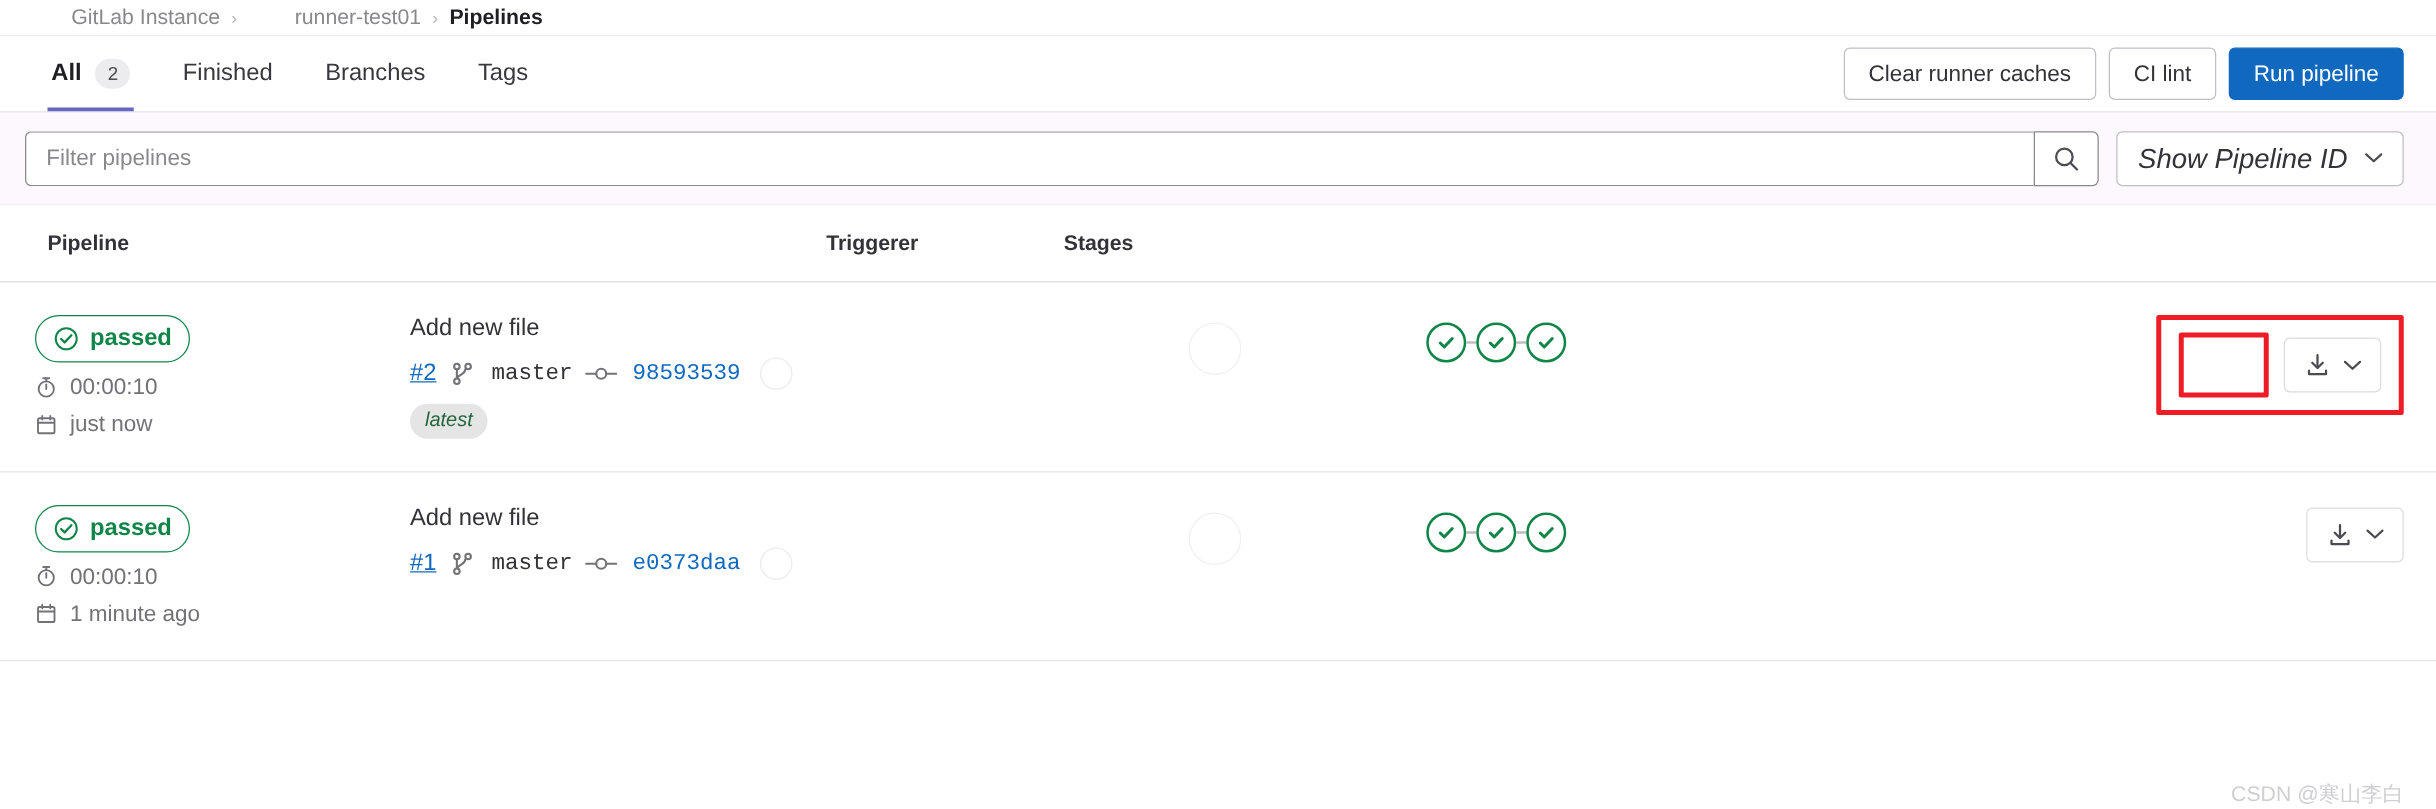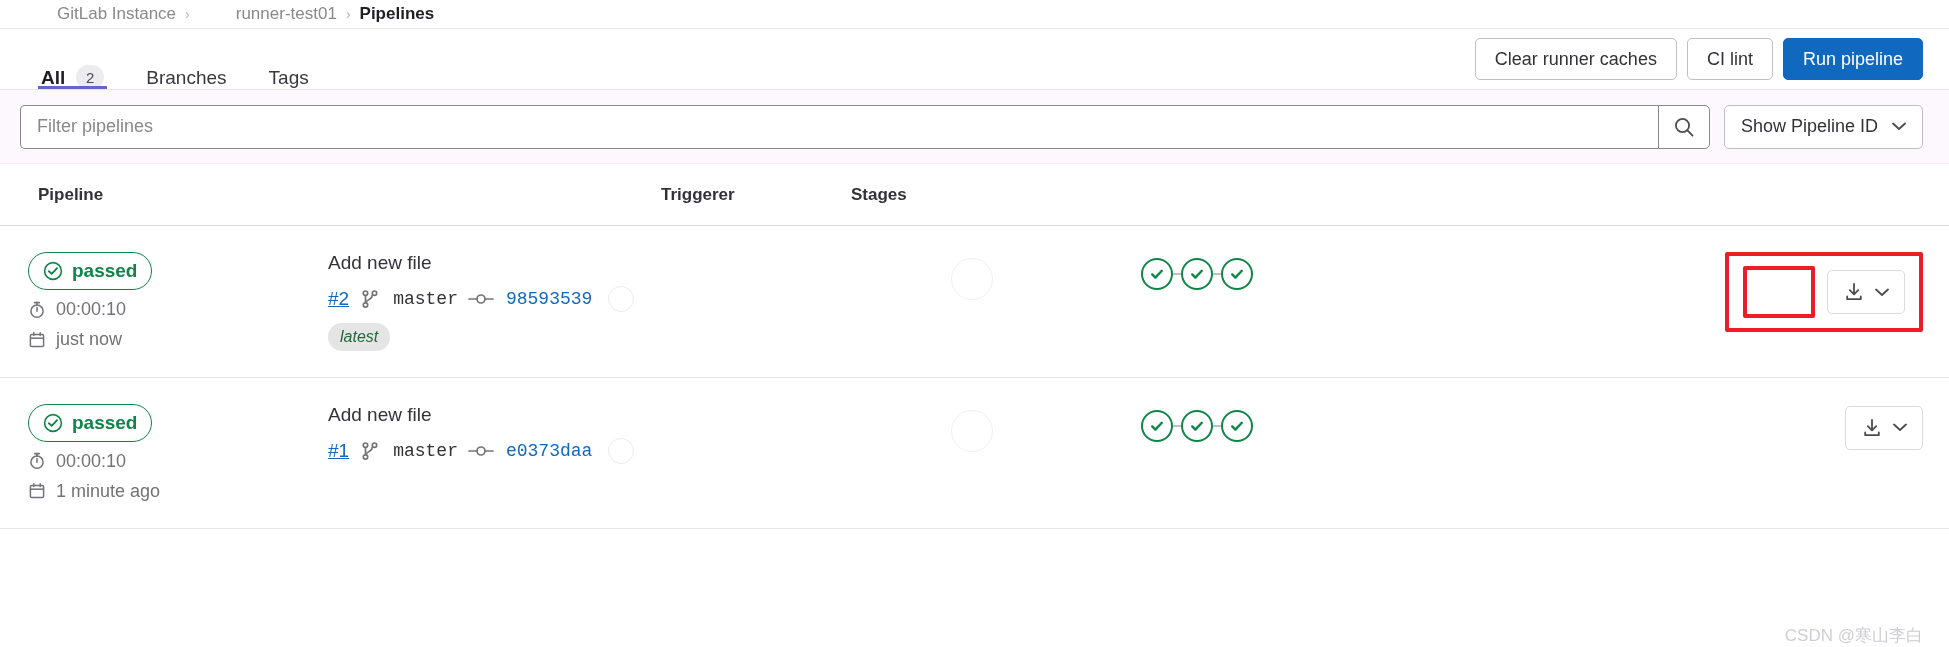--- a/index.html
+++ b/index.html
@@ -36,21 +36,21 @@
     height: 62px;
     border-top: 1px solid #ececef;
     border-bottom: 1px solid #e6e4e9;
     display: flex;
     align-items: center;
     padding-left: 20px;
   }
   .tabs { display: flex; align-items: center; height: 100%; }
   .tab {
     position: relative;
-    display: flex; align-items: flex-end; gap: 11px;
+    display: flex; align-items: center; gap: 11px;
     height: 100%;
     padding: 0 21px;
     font-size: 19px;
     color: #3a383f;
     white-space: nowrap;
   }
   .tab.active { color: #1f1e24; font-weight: bold; }
   .tab.active::after {
     content: "";
     position: absolute;
@@ -127,23 +127,24 @@
     background: #fff;
     display: flex; align-items: center; justify-content: center;
   }
   .dropdown-btn {
     display: inline-flex; align-items: center; gap: 14px;
     height: 44px;
     padding: 0 16px;
     border: 1px solid #bfbfc3;
     border-radius: 5px;
     background: #fff;
-    font-size: 18px;
+    font-size: 22px;
     color: #333238;
     white-space: nowrap;
+    font-style: italic;
   }
 
   
   .table { width: 100%; }
   .thead {
     display: flex;
     align-items: center;
     height: 62px;
     padding: 0 26px 0 38px;
     border-bottom: 1px solid #dcdcde;
@@ -299,20 +300,23 @@
     <span class="bc-link">runner-test01</span>
     <span class="bc-sep">›</span>
     <span class="bc-current">Pipelines</span>
   </div>
 
   <div class="tabbar">
     <div class="tabs">
       <div class="tab active">
         <span>All</span>
         <span class="tab-badge">2</span>
+      </div>
+      <div class="tab">
+        <span>Finished</span>
       </div>
       <div class="tab">
         <span>Branches</span>
       </div>
       <div class="tab">
         <span>Tags</span>
       </div>
     </div>
 
     <div class="tab-actions">

